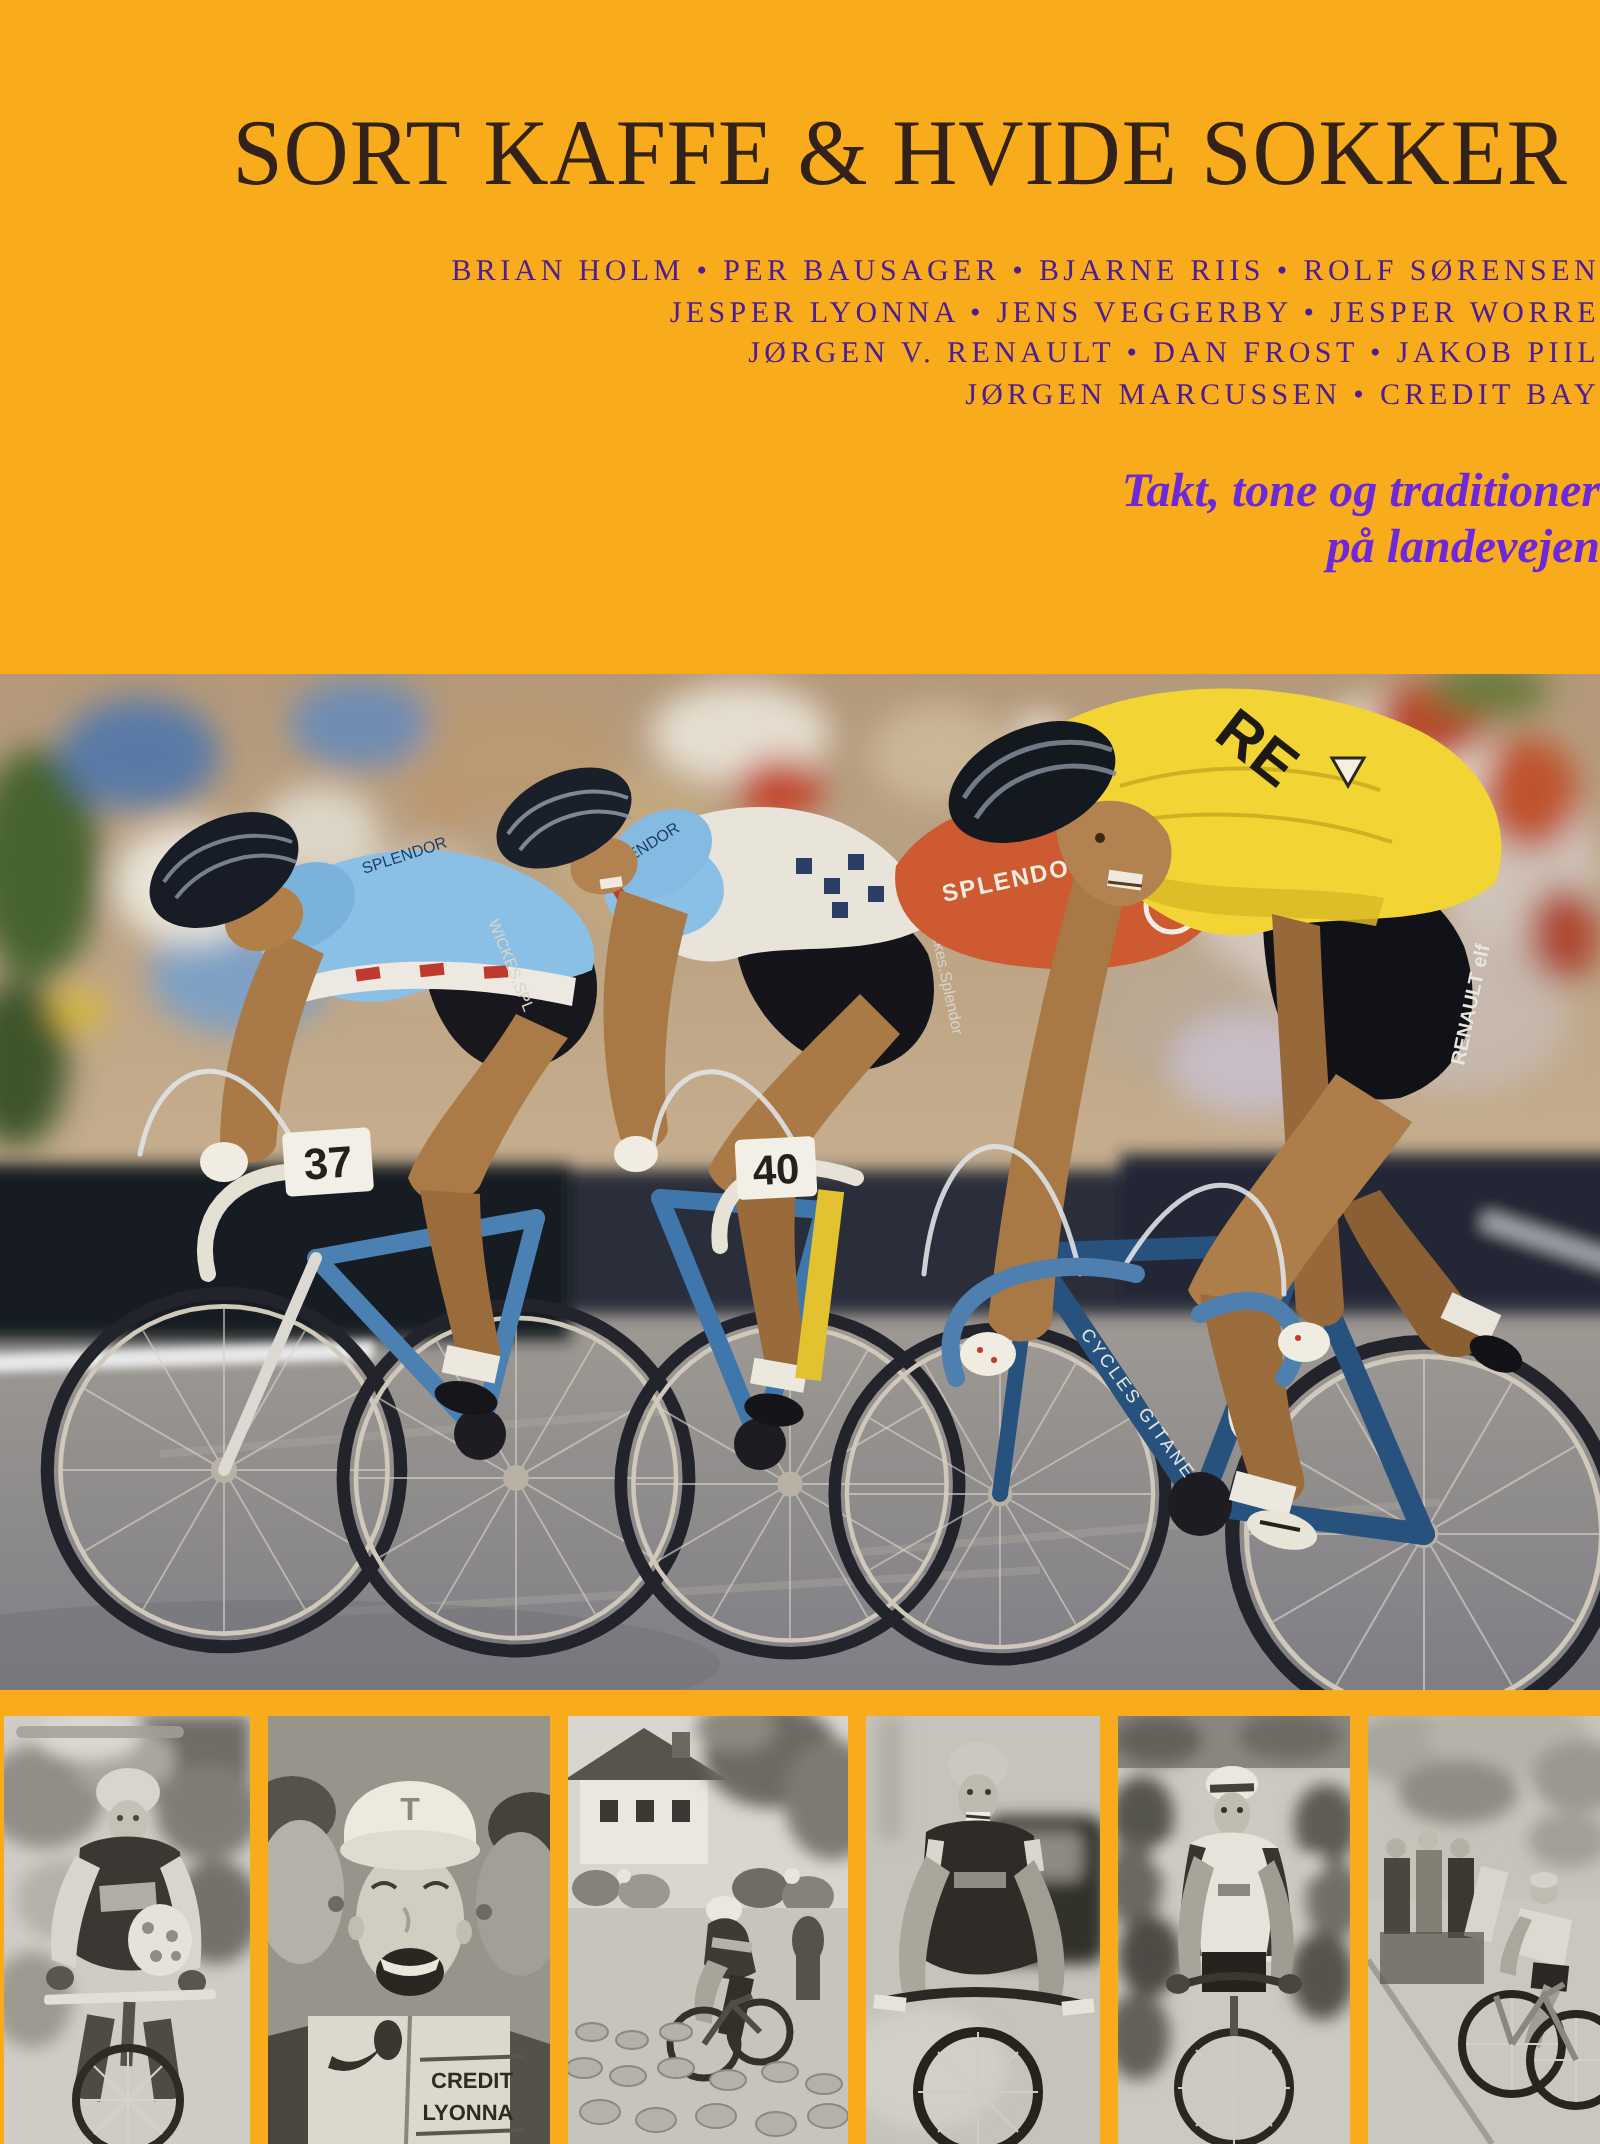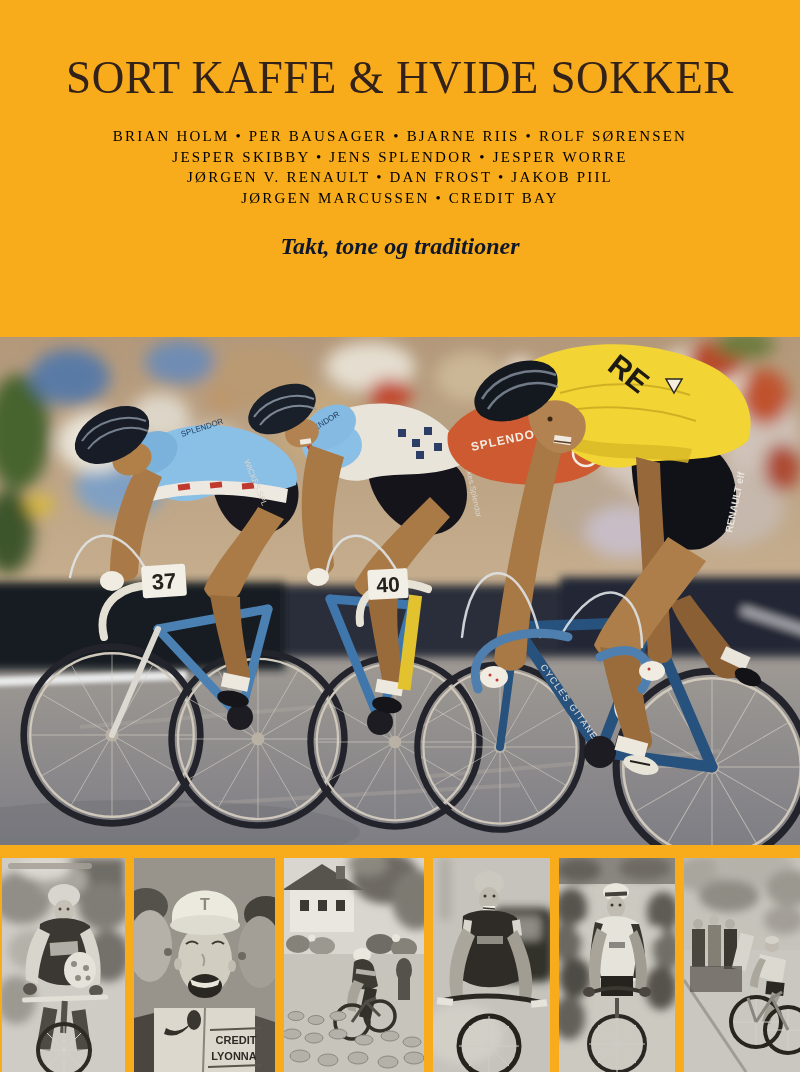--- a/index.html
+++ b/index.html
@@ -2,31 +2,31 @@
 <html><head>
 <meta charset="utf-8">
 <style>
   html,body{margin:0;padding:0;background:#555;}
   .cover{
     position:relative;width:800px;height:1072px;margin:0 auto;
     background:#F8AC1C;overflow:hidden;
     font-family:"Liberation Serif",serif;color:#33231A;
   }
   
-  .top{height:337px;text-align:center;overflow:hidden;}
+  .top{height:337px;text-align:right;overflow:hidden;}
   .title{
     margin:0;padding-top:50px;font-size:47px;font-weight:normal;
     letter-spacing:.5px;white-space:nowrap;color:#32221A;
     transform:scaleX(.96);transform-origin:center;
   }
   .authors{margin-top:22px;line-height:20.5px;font-size:15px;
-    letter-spacing:2.2px;color:#000000;}
+    letter-spacing:2.2px;color:#4c1d95;}
   .authors div{white-space:nowrap;}
   .tagline{margin-top:24px;font-size:24px;line-height:28px;
-    font-weight:bold;font-style:italic;color:#0f172a;}
+    font-weight:bold;font-style:italic;color:#6d28d9;}
   
   .main-photo{margin:0;width:800px;height:508px;display:block;}
   .main-photo svg{display:block;width:800px;height:508px;}
   
   .strip{
     height:227px;box-sizing:border-box;padding:13px 0 0 2px;
     display:flex;gap:9px;align-items:stretch;background:#F8AC1C;
   }
   .thumb{margin:0;height:214px;overflow:hidden;flex:0 0 auto;}
   .thumb svg{display:block;height:214px;}
@@ -34,26 +34,27 @@
 </style>
 </head>
 <body>
 
 <div class="cover">
 
   <header class="top">
     <h1 class="title">SORT KAFFE &amp; HVIDE SOKKER</h1>
     <div class="authors">
       <div>BRIAN HOLM • PER BAUSAGER • BJARNE RIIS • ROLF SØRENSEN</div>
-      <div>JESPER SKIBBY • JENS SPLENDOR • JESPER WORRE</div>
+      <div>JESPER LYONNA • JENS VEGGERBY • JESPER WORRE</div>
       <div>JØRGEN V. RENAULT • DAN FROST • JAKOB PIIL</div>
       <div>JØRGEN MARCUSSEN • CREDIT BAY</div>
     </div>
     <div class="tagline">
       <div>Takt, tone og traditioner</div>
+      <div>på landevejen</div>
     </div>
   </header>
 
   <figure class="main-photo" aria-label="Three cyclists lean through a corner mid-race: two in light-blue Splendor jerseys, one in the yellow Renault-Elf leader jersey">
   <svg viewBox="0 0 800 508" preserveAspectRatio="none">
     <defs>
       <filter id="b8" x="-40%" y="-40%" width="180%" height="180%">
             <feGaussianBlur stdDeviation="8"></feGaussianBlur>
           </filter>
       <filter id="b4" x="-40%" y="-40%" width="180%" height="180%">

